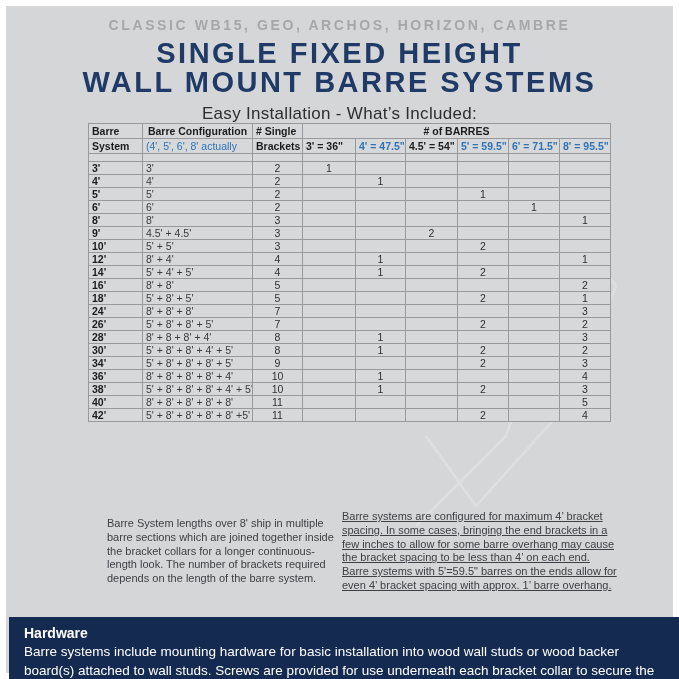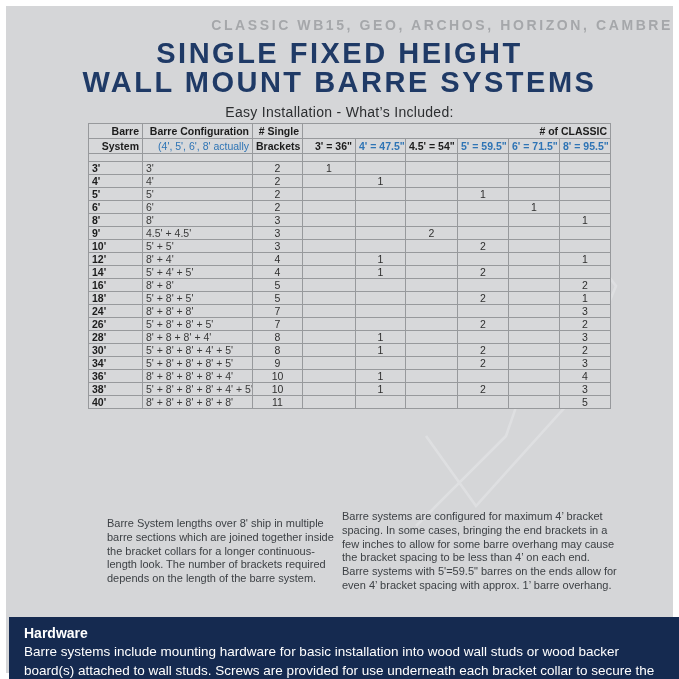--- a/index.html
+++ b/index.html
@@ -3,46 +3,46 @@
 <meta charset="utf-8">
 <style>
   * { margin:0; padding:0; box-sizing:border-box; }
   html,body { width:679px; height:679px; }
   body { font-family:"Liberation Sans", sans-serif; background:#ffffff; position:relative; overflow:hidden; }
   .canvas { position:absolute; left:6px; top:6px; width:667px; height:667px; background:#d5d6d8; }
 
   
   .watermark { position:absolute; left:0; top:0; width:679px; height:679px; pointer-events:none; }
 
-  .product-line { position:absolute; left:0; top:11px; width:667px; text-align:right;
+  .product-line { position:absolute; left:0; top:11px; width:667px; text-align:center;
     color:#a5a7aa; font-weight:bold; font-size:14px; letter-spacing:2.6px; }
   .title { position:absolute; left:0; width:667px; text-align:center; color:#1f3a66;
     font-weight:bold; letter-spacing:2.5px; }
   .title1 { top:31px; font-size:29px; }
   .title2 { top:60px; font-size:29px; }
   .subtitle { position:absolute; left:0; top:98px; width:667px; text-align:center;
-    color:#2c2e30; font-size:14px; letter-spacing:0.3px; }
+    color:#2c2e30; font-size:17px; letter-spacing:0.3px; }
 
   
   table.barre { position:absolute; left:82px; top:117px; width:522px;
     border-collapse:collapse; table-layout:fixed; background:#d7d8da;
     font-size:10.5px; color:#3a3a3a; border:1.5px solid #47494c; }
   table.barre td { border:1px solid #97999c; padding:0 3px; height:13px; line-height:12px;
     overflow:hidden; white-space:nowrap; }
-  table.barre tr.hdr td { height:15px; line-height:14px;text-align:right; }
+  table.barre tr.hdr td { height:15px; line-height:14px; }
   table.barre tr.blank td { height:8px; }
   td.b { font-weight:bold; color:#1c1c1c; }
   td.blue { color:#2e74b5; }
   td.c { text-align:center; }
   td.num { text-align:center; color:#2f2f2f; }
 
   
   .note { position:absolute; color:#3d4145; font-size:11px; line-height:13.8px; }
   .note-left  { left:101px; top:511px; width:232px; }
-  .note-right { left:336px; top:504px; width:276px; }
+  .note-right { left:336px; top:504px; width:276px;text-decoration:underline; }
 
   
   .footer { position:absolute; left:3px; top:611px; width:673px; height:62px;
     background:#152a50; color:#ffffff; padding:7px 0 0 15px; }
   .footer-heading { font-weight:bold; font-size:14px; line-height:18px; }
   .footer-body { font-size:13.5px; line-height:19px; width:640px; }
 </style>
 </head>
 <body>
 
@@ -70,21 +70,21 @@
         <col style="width:52px">
       <col style="width:51px">
         <col style="width:51px">
         <col style="width:51px">
     </colgroup>
     <tbody id="table-head-rows">
       <tr class="hdr">
         <td class="b">Barre</td>
         <td class="b c">Barre Configuration</td>
         <td class="b"># Single</td>
-        <td class="b c" colspan="6"># of CLASSIC</td>
+        <td class="b c" colspan="6"># of BARRES</td>
       </tr>
       <tr class="hdr">
         <td class="b">System</td>
         <td class="blue">(4', 5', 6', 8' actually</td>
         <td class="b">Brackets</td>
         <td class="b size-col">3' = 36"</td>
         <td class="b size-col blue">4' = 47.5"</td>
         <td class="b size-col">4.5' = 54"</td>
         <td class="b size-col blue">5' = 59.5"</td>
         <td class="b size-col blue">6' = 71.5"</td>
@@ -305,20 +305,31 @@
           <td class="b">40'</td>
           <td>8' + 8' + 8' + 8' + 8'</td>
           <td class="num">11</td>
           <td class="num"></td>
           <td class="num"></td>
           <td class="num"></td>
           <td class="num"></td>
           <td class="num"></td>
           <td class="num">5</td>
         </tr>
+        <tr>
+          <td class="b">42'</td>
+          <td>5' + 8' + 8' + 8' + 8' +5'</td>
+          <td class="num">11</td>
+          <td class="num"></td>
+          <td class="num"></td>
+          <td class="num"></td>
+          <td class="num">2</td>
+          <td class="num"></td>
+          <td class="num">4</td>
+        </tr>
       </tbody>
   </table>
 
   <div class="note note-left">Barre System lengths over 8' ship in multiple barre sections which are joined together inside the bracket collars for a longer continuous-length look. The number of brackets required depends on the length of the barre system.</div>
   <div class="note note-right">Barre systems are configured for maximum 4’ bracket spacing.  In some cases, bringing the end brackets in a few inches to allow for some barre overhang may cause the bracket spacing to be less than 4’ on each end.  Barre systems with 5'=59.5" barres on the ends allow for even 4’ bracket spacing with approx. 1’ barre overhang.</div>
 
   <div class="footer">
     <div class="footer-heading">Hardware</div>
     <div class="footer-body">Barre systems include mounting hardware for basic installation into wood wall studs or wood backer board(s) attached to wall studs. Screws are provided for use underneath each bracket collar to secure the barres.</div>
   </div>

